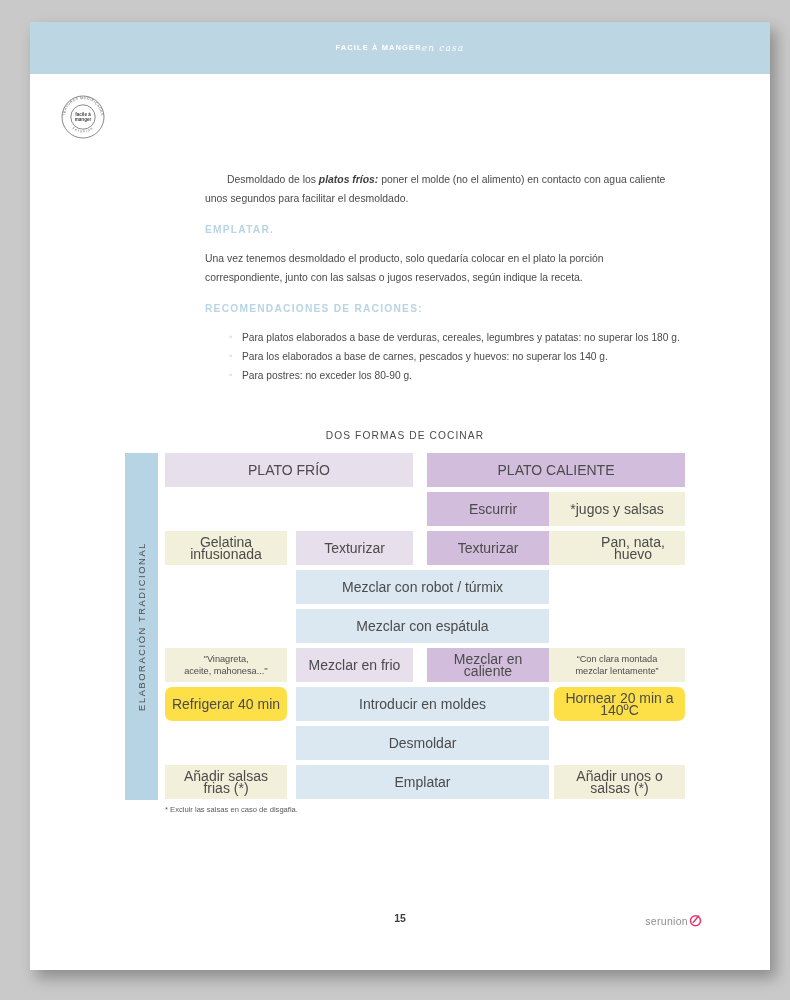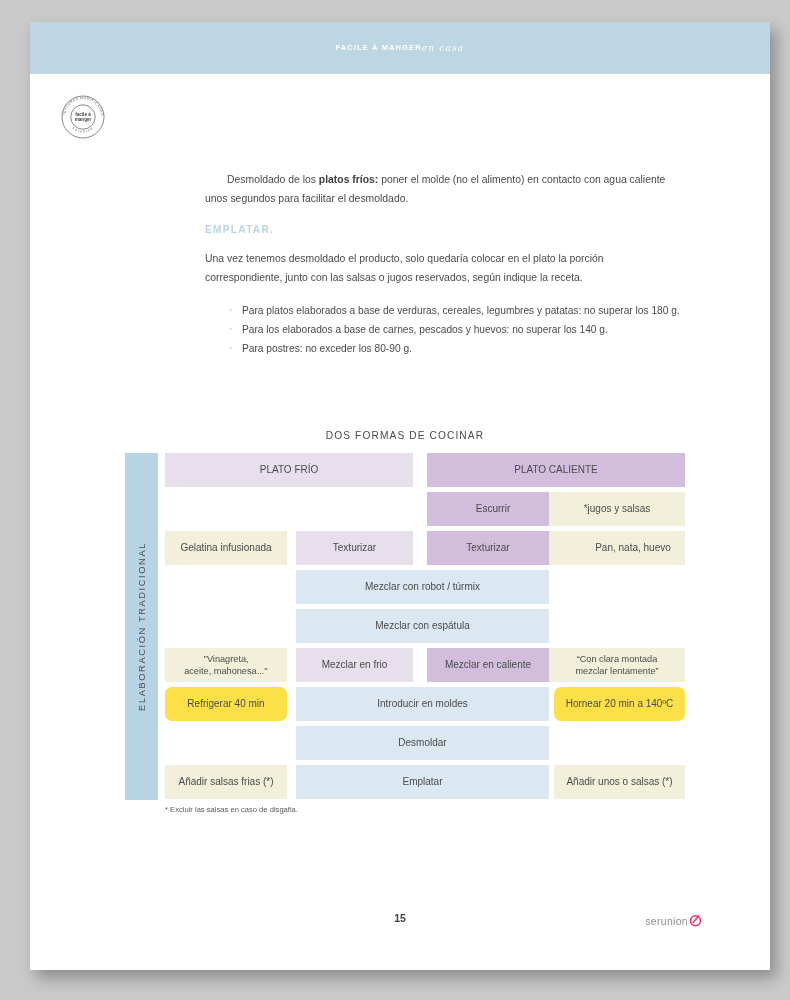--- a/index.html
+++ b/index.html
@@ -49,21 +49,21 @@
   .content {
     position: absolute; left: 175px; top: 148px;
     width: 475px;
   }
   p.body {
     color: #4a4a4a; font-size: 10.4px; line-height: 19px;
     font-family: "Liberation Sans", sans-serif;
     margin-bottom: 14px;
   }
   p.body.indent { text-indent: 22px; }
-  p.body b { font-weight: 700; color: #3d3d3d; }
+  p.body b { font-weight: 700; color: #3d3d3d; font-style: italic; }
 
   h3.sub {
     color: #b9d4e4; font-size: 10.2px; font-weight: 700;
     letter-spacing: 1.25px; margin: 16px 0 14px 0;
   }
 
   ul.bullets { list-style: none; margin: 4px 0 0 24px; }
   ul.bullets li {
     color: #4a4a4a; font-size: 10.2px; line-height: 19px;
     position: relative; padding-left: 13px;
@@ -95,21 +95,21 @@
     white-space: nowrap;
   }
 
   .grid { position: absolute; left: 40px; top: 0; width: 520px; }
 
   .row { position: relative; height: 34px; margin-bottom: 5px; }
   .cell {
     position: absolute; top: 0; height: 34px;
     display: flex; align-items: center; justify-content: center;
     text-align: center; color: #4b4b4b;
-    font-size: 10px; line-height: 12px; padding: 0 4px;
+    font-size: 14px; line-height: 12px; padding: 0 4px;
   }
   .cell.tall { font-size: 9.2px; }
 
   
   .c-lav-light { background: #e7dfec; }
   .c-lav-dark  { background: #d3bddd; }
   .c-cream     { background: #f2f0da; }
   .c-blue-light{ background: #dbe8f1; }
   .c-blue-mid  { background: #fde047; border-radius: 7px; }
 
@@ -162,20 +162,21 @@
       </svg>
     </div>
 
     <div class="content">
       <p class="body indent"><span>Desmoldado de los </span><b>platos fríos:</b><span> poner el molde (no el alimento) en contacto con agua caliente unos segundos para facilitar el desmoldado.</span></p>
 
       <h3 class="sub">EMPLATAR.</h3>
 
       <p class="body">Una vez tenemos desmoldado el producto, solo quedaría colocar en el plato la porción correspondiente, junto con las salsas o jugos reservados, según indique la receta.</p>
 
+      <h3 class="sub">RECOMENDACIONES DE RACIONES:</h3>
 
       <ul class="bullets">
         <li>Para platos elaborados a base de verduras, cereales, legumbres y patatas: no superar los 180 g.</li>
         <li>Para los elaborados a base de carnes, pescados y huevos: no superar los 140 g.</li>
         <li>Para postres: no exceder los 80-90 g.</li>
       </ul>
     </div>
 
     <div class="diagram">
       <div class="diagram-title">DOS FORMAS DE COCINAR</div>
@@ -210,21 +211,21 @@
           </div>
 
           <div class="row">
             <div class="cell c-blue-light" style="left:131px;width:253px;">Mezclar con espátula</div>
           </div>
 
           <div class="row">
             <div class="cell c-cream tall" style="left:0;width:122px;white-space:pre-line;">''Vinagreta,
 aceite, mahonesa...''</div>
             <div class="cell c-lav-light" style="left:131px;width:117px;">Mezclar en frio</div>
-            <div class="cell c-lav-dark" style="left:262px;width:122px;text-align:right;">Mezclar en caliente</div>
+            <div class="cell c-lav-dark" style="left:262px;width:122px;">Mezclar en caliente</div>
             <div class="cell c-cream tall" style="left:384px;width:136px;white-space:pre-line;">“Con clara montada
 mezclar lentamente”</div>
           </div>
 
           <div class="row">
             <div class="cell c-blue-mid" style="left:0;width:122px;">Refrigerar 40 min</div>
             <div class="cell c-blue-light" style="left:131px;width:253px;">Introducir en moldes</div>
             <div class="cell c-blue-mid" style="left:389px;width:131px;">Hornear 20 min  a 140ºC</div>
           </div>
 

